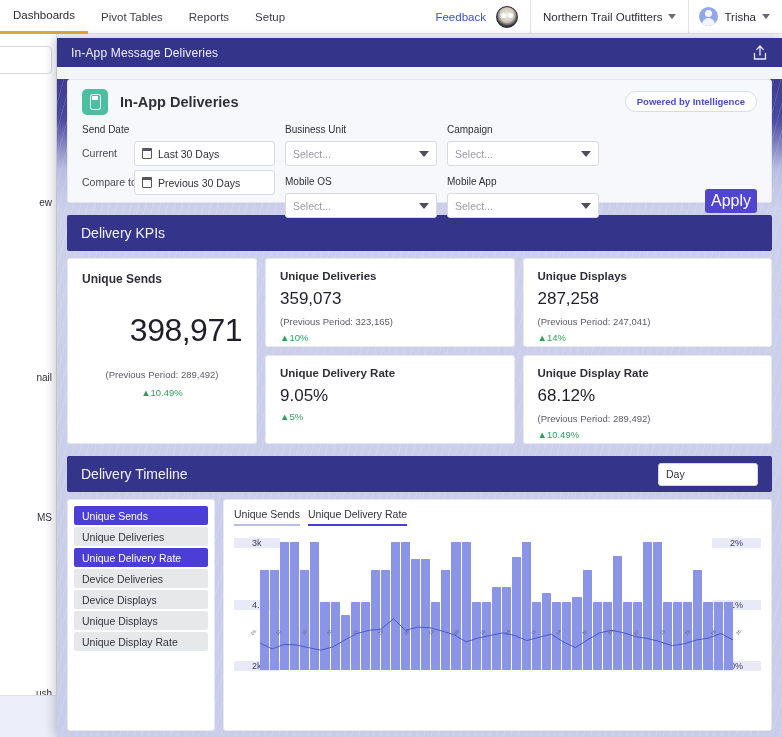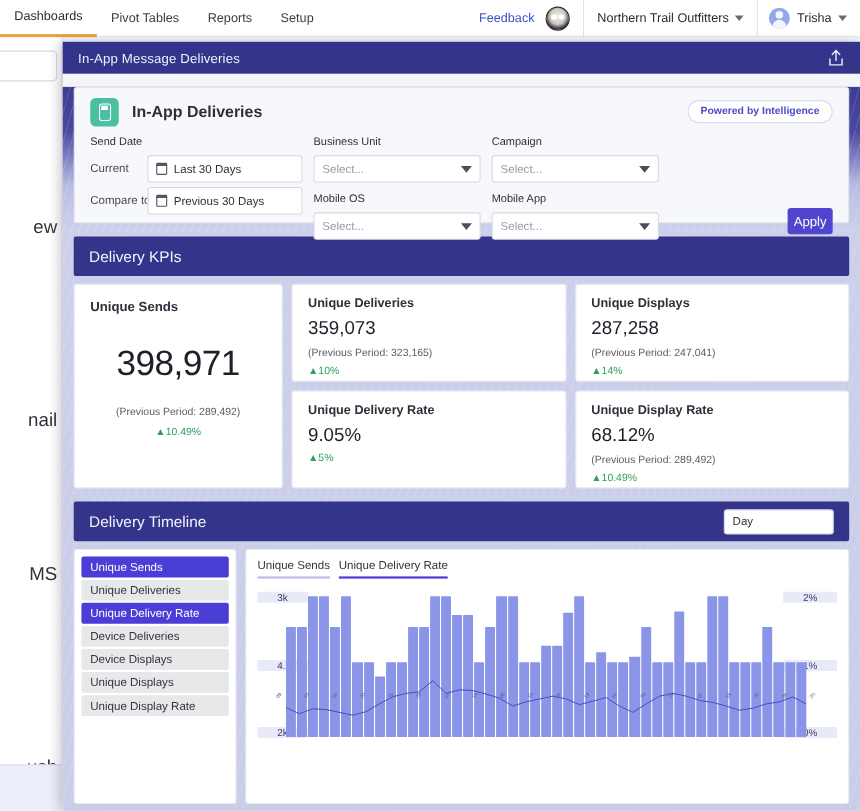--- a/index.html
+++ b/index.html
@@ -74,21 +74,21 @@
   }
   .bg-search {
     position: absolute; top: 12px; left: -6px; width: 58px; height: 28px;
     background: #ffffff; border: 1px solid #d6d8e2; border-radius: 4px;
   }
   .bg-sidebar {
     position: absolute; top: 0; left: 0; width: 57px; height: 661px;
     background: #ffffff; border-right: 1px solid #e2e3ec;
   }
   .bg-navtext {
-    position: absolute; right: 4px; font-size: 17px; color: #32323c;
+    position: absolute; right: 4px; font-size: 10px; color: #32323c;
     white-space: nowrap;
   }
   .bg-footer {
     position: absolute; top: 661px; left: 0; width: 57px; height: 42px;
     background: #eceefa; border-top: 1px solid #dcdded;
   }
 
   
   .modal {
     position: absolute; top: 38px; left: 57px; width: 725px; height: 699px;
@@ -159,22 +159,22 @@
   }
   .cal-glyph {
     width: 10px; height: 10px; border: 1.2px solid #55555f; border-radius: 1px;
     margin-right: 6px; position: relative; flex: 0 0 auto;
   }
   .cal-glyph::before {
     content: ""; position: absolute; left: -1.2px; top: -1.2px; right: -1.2px; height: 3px;
     background: #55555f; border-radius: 1px 1px 0 0;
   }
   .apply-btn {
-    position: absolute; right: 14px; top: 65px; width: 41px; height: 24px;
-    background: #4f45cf; border-radius: 3px; color: #ffffff; font-size: 12px;
+    position: absolute; right: 14px; top: 65px; width: 52px; height: 24px;
+    background: #4f45cf; border-radius: 3px; color: #ffffff; font-size: 16px;
     display: flex; align-items: center; justify-content: center; cursor: pointer;
   }
 
   
   .section-bar {
     margin-top: 12px; height: 36px; background: #35348b;
     display: flex; align-items: center; padding: 0 14px; border-radius: 2px;
   }
   .section-title { font-size: 14px; color: #f3f3fb; }
   .gran-sel {
@@ -185,21 +185,21 @@
   .gran-sel .txt { font-size: 10.5px; color: #33333d; }
 
   
   .kpi-wrap { display: flex; gap: 8px; margin-top: 7px; height: 186px; }
   .kpi-big {
     width: 190px; background: #ffffff; border: 1px solid #e9eaf1; border-radius: 3px;
     padding: 13px 14px 0 14px; text-align: left;
   }
   .kpi-big .t { font-size: 12px; font-weight: bold; color: #2f2f3a; }
   .kpi-big .v {
-    font-size: 32px; color: #1f1f29; text-align: center; margin-top: 26px;
+    font-size: 32px; color: #1f1f29; text-align: right; margin-top: 26px;
     letter-spacing: -.5px;
   }
   .kpi-big .p { font-size: 9.5px; color: #5b5b68; text-align: center; margin-top: 20px; }
   .kpi-big .d { font-size: 9.5px; color: #2f9e5e; text-align: center; margin-top: 7px; }
   .kpi-right { flex: 1; display: flex; flex-direction: column; gap: 8px; }
   .kpi-row { display: flex; gap: 8px; flex: 1; }
   .kpi-cell {
     flex: 1; background: #ffffff; border: 1px solid #e9eaf1; border-radius: 3px;
     padding: 11px 14px 0 14px;
   }

